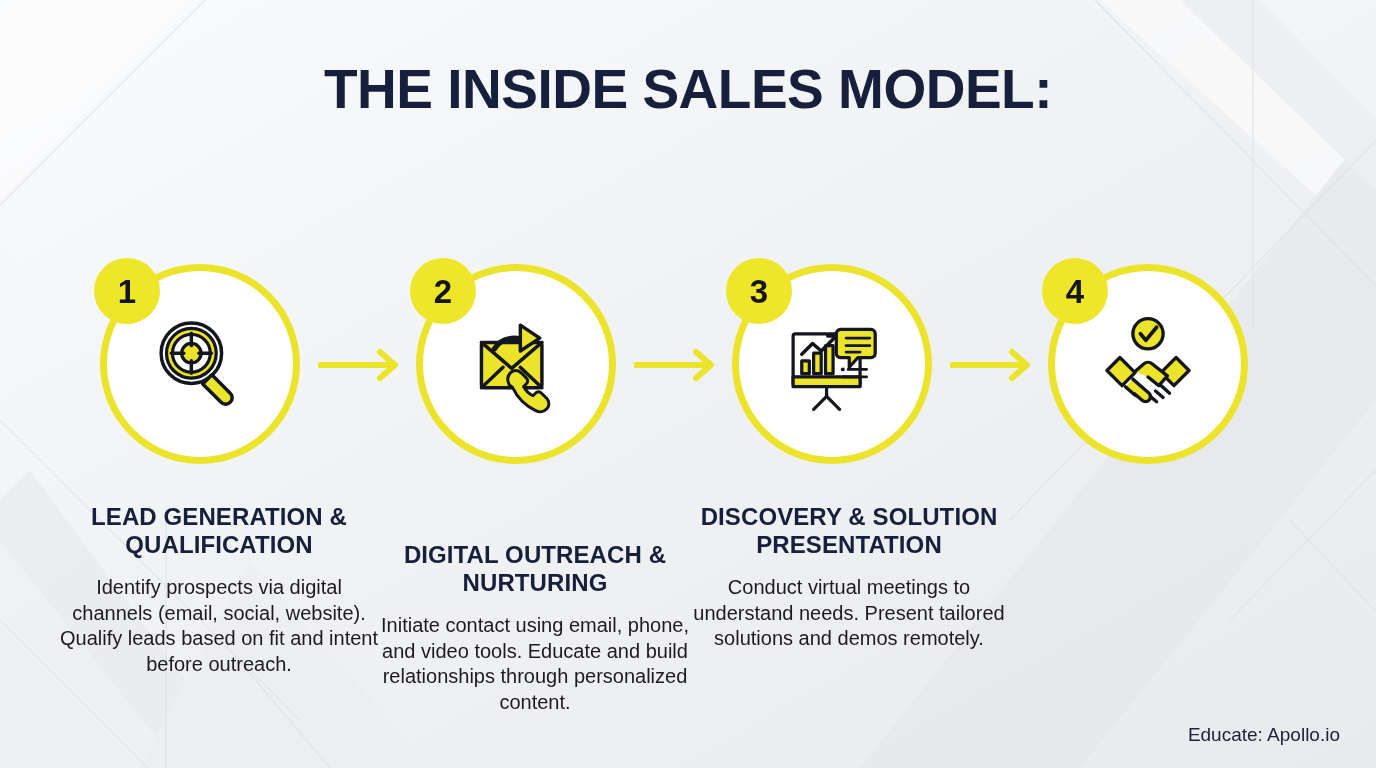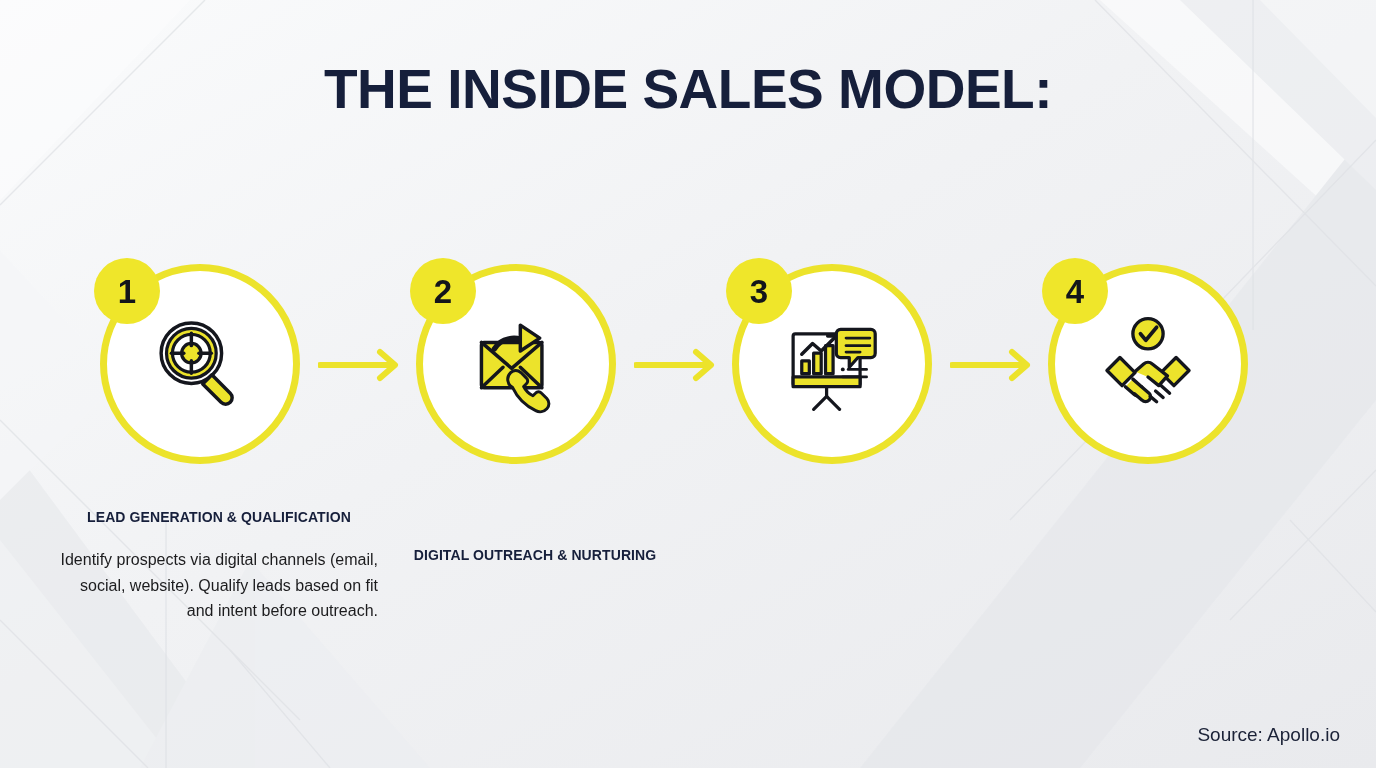--- a/index.html
+++ b/index.html
@@ -117,34 +117,33 @@
 
   
   .step-text {
     position: absolute;
     top: 503px;
     width: 318px;
     text-align: center;
   }
 
   .step-heading {
-    font-size: 14px;
+    font-size: 24px;
     font-weight: bold;
     line-height: 28px;
     letter-spacing: 0.1px;
     color: #161f3b;
     text-transform: uppercase;
   }
 
   .step-desc {
     margin-top: 16px;
-    font-size: 16px;
+    font-size: 20px;
     line-height: 25.5px;
     color: #1c1c1e;
-    text-align: right;
   }
 
   #source-note {
     position: absolute;
     right: 36px;
     bottom: 22px;
     font-size: 19px;
     color: #1b2237;
   }
 </style>
@@ -307,21 +306,26 @@
 
   </div>
 
   <div class="step-text" style="left:60px;">
     <div class="step-heading">LEAD GENERATION &amp; QUALIFICATION</div>
     <div class="step-desc">Identify prospects via digital channels (email, social, website). Qualify leads based on fit and intent before outreach.</div>
   </div>
 
   <div class="step-text" style="left:376px;margin-top:38px;">
     <div class="step-heading">DIGITAL OUTREACH &amp; NURTURING</div>
-  </div>
-
+    <div class="step-desc">Initiate contact using email, phone, and video tools. Educate and build relationships through personalized content.</div>
+  </div>
+
+  <div class="step-text" style="left:690px;">
+    <div class="step-heading">DISCOVERY &amp; SOLUTION PRESENTATION</div>
+    <div class="step-desc">Conduct virtual meetings to understand needs. Present tailored solutions and demos remotely.</div>
+  </div>
 
   <div class="step-text" style="left:1006px;">
   </div>
 
-  <div id="source-note">Source: Apollo.io</div>
+  <div id="source-note">Educate: Apollo.io</div>
 
 </div>
 
 </body></html>

